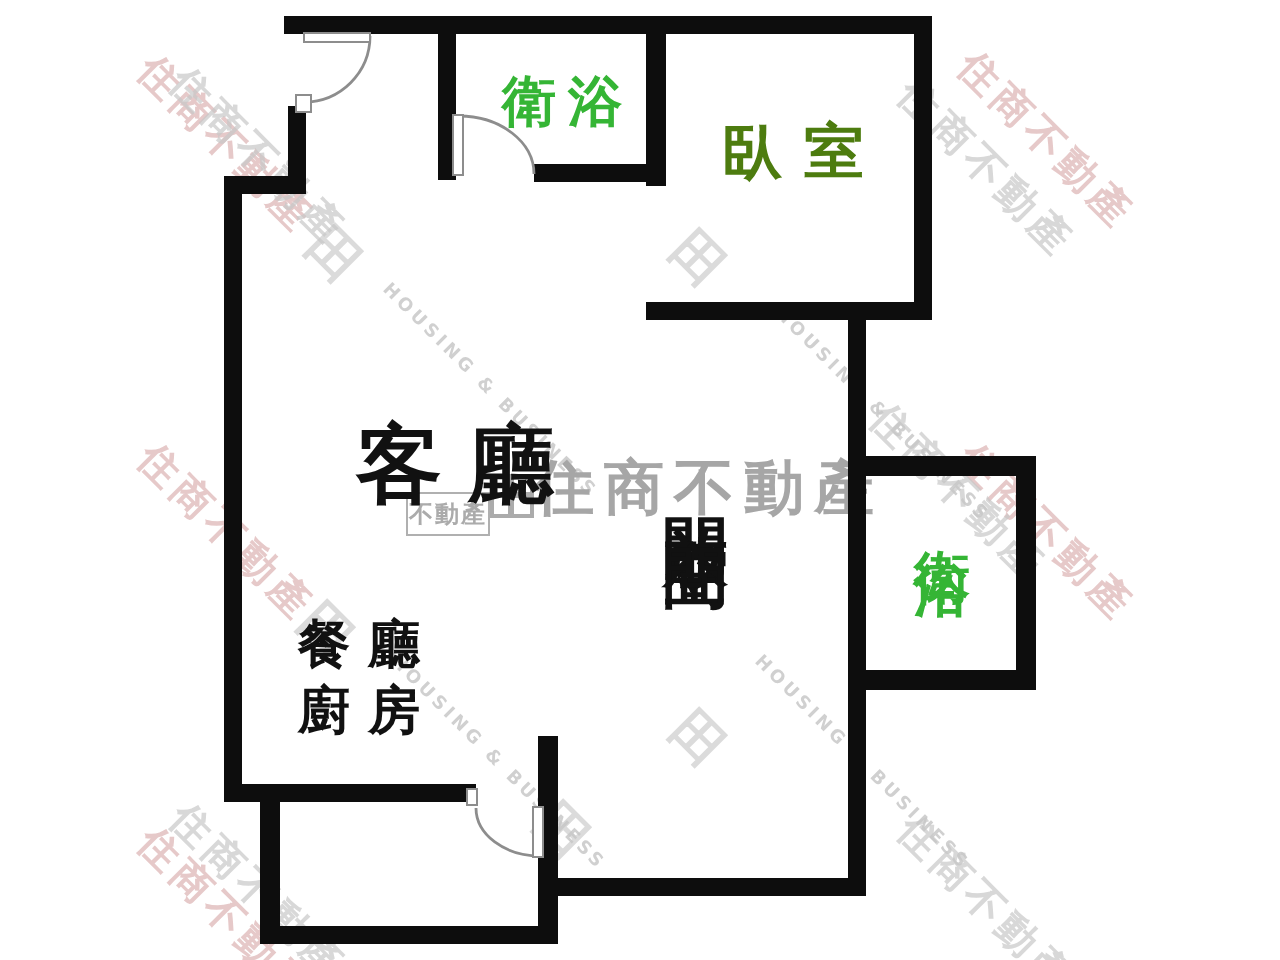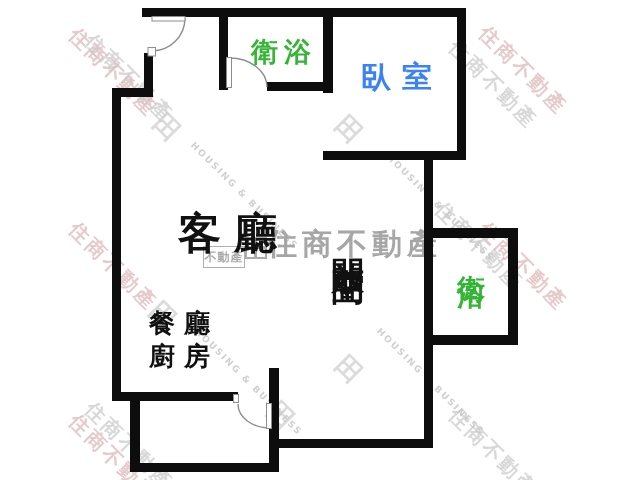--- a/index.html
+++ b/index.html
@@ -97,21 +97,21 @@
       <rect x="152" y="16.5" width="33" height="4.5"></rect>
       <rect x="148" y="47.5" width="7.5" height="8.5"></rect>
       <rect x="226.5" y="57.5" width="5" height="30"></rect>
       <rect x="266.5" y="403.5" width="5" height="25"></rect>
       <rect x="233.5" y="394.5" width="5" height="8"></rect>
     </g>
   </svg>
 
   <div class="room-label" style="left: 178px; top: 211px; font-size: 43px; letter-spacing: 13px; color: rgb(17, 17, 17);">客廳</div>
 
-  <div class="room-label" style="left: 361px; top: 61px; font-size: 30px; letter-spacing: 11px; color: #3b82f6;">臥室</div>
+  <div class="room-label" style="left: 361px; top: 61px; font-size: 30px; letter-spacing: 11px; color: #4d7c0f;">臥室</div>
 
   <div class="room-label" style="left: 251px; top: 38px; font-size: 27px; letter-spacing: 6px; color: rgb(53, 181, 53);">衛浴</div>
 
   <div class="room-label vertical" style="left: 330px; top: 232px; font-size: 33px; letter-spacing: 5px; color: rgb(17, 17, 17);">開放空間</div>
 
   <div class="room-label vertical" style="left: 456px; top: 252px; font-size: 28px; letter-spacing: 6px; color: rgb(53, 181, 53);">衛浴</div>
 
   <div class="room-label" style="left: 149px; top: 307px; font-size: 26px; letter-spacing: 9px; line-height: 33px; color: rgb(17, 17, 17);">
     <div>餐廳</div>
     <div>廚房</div>

